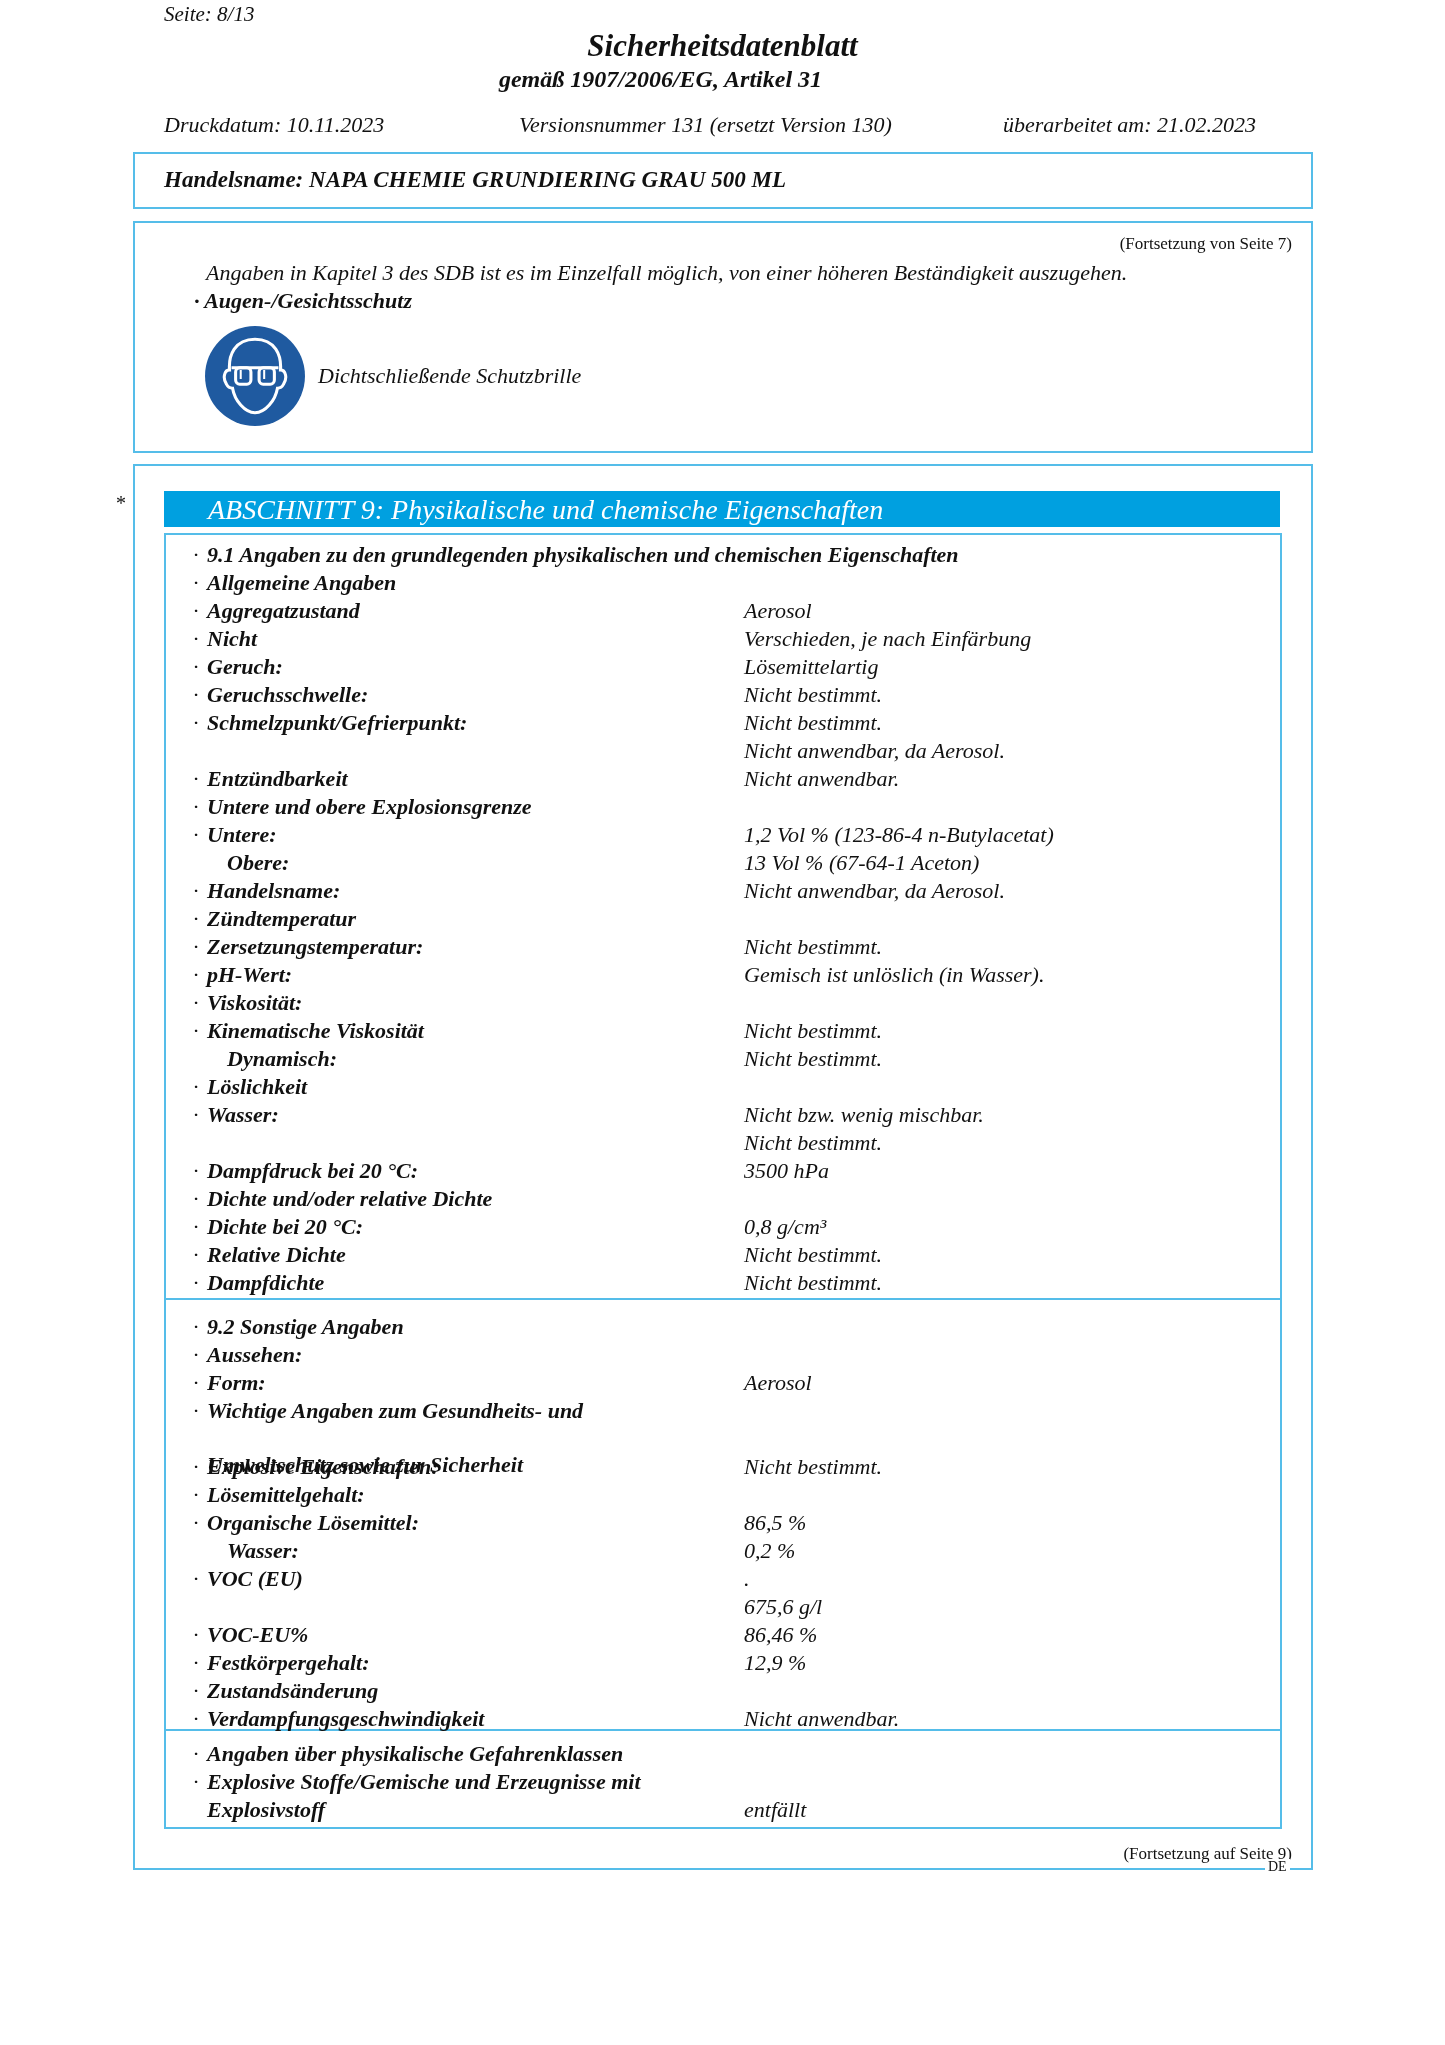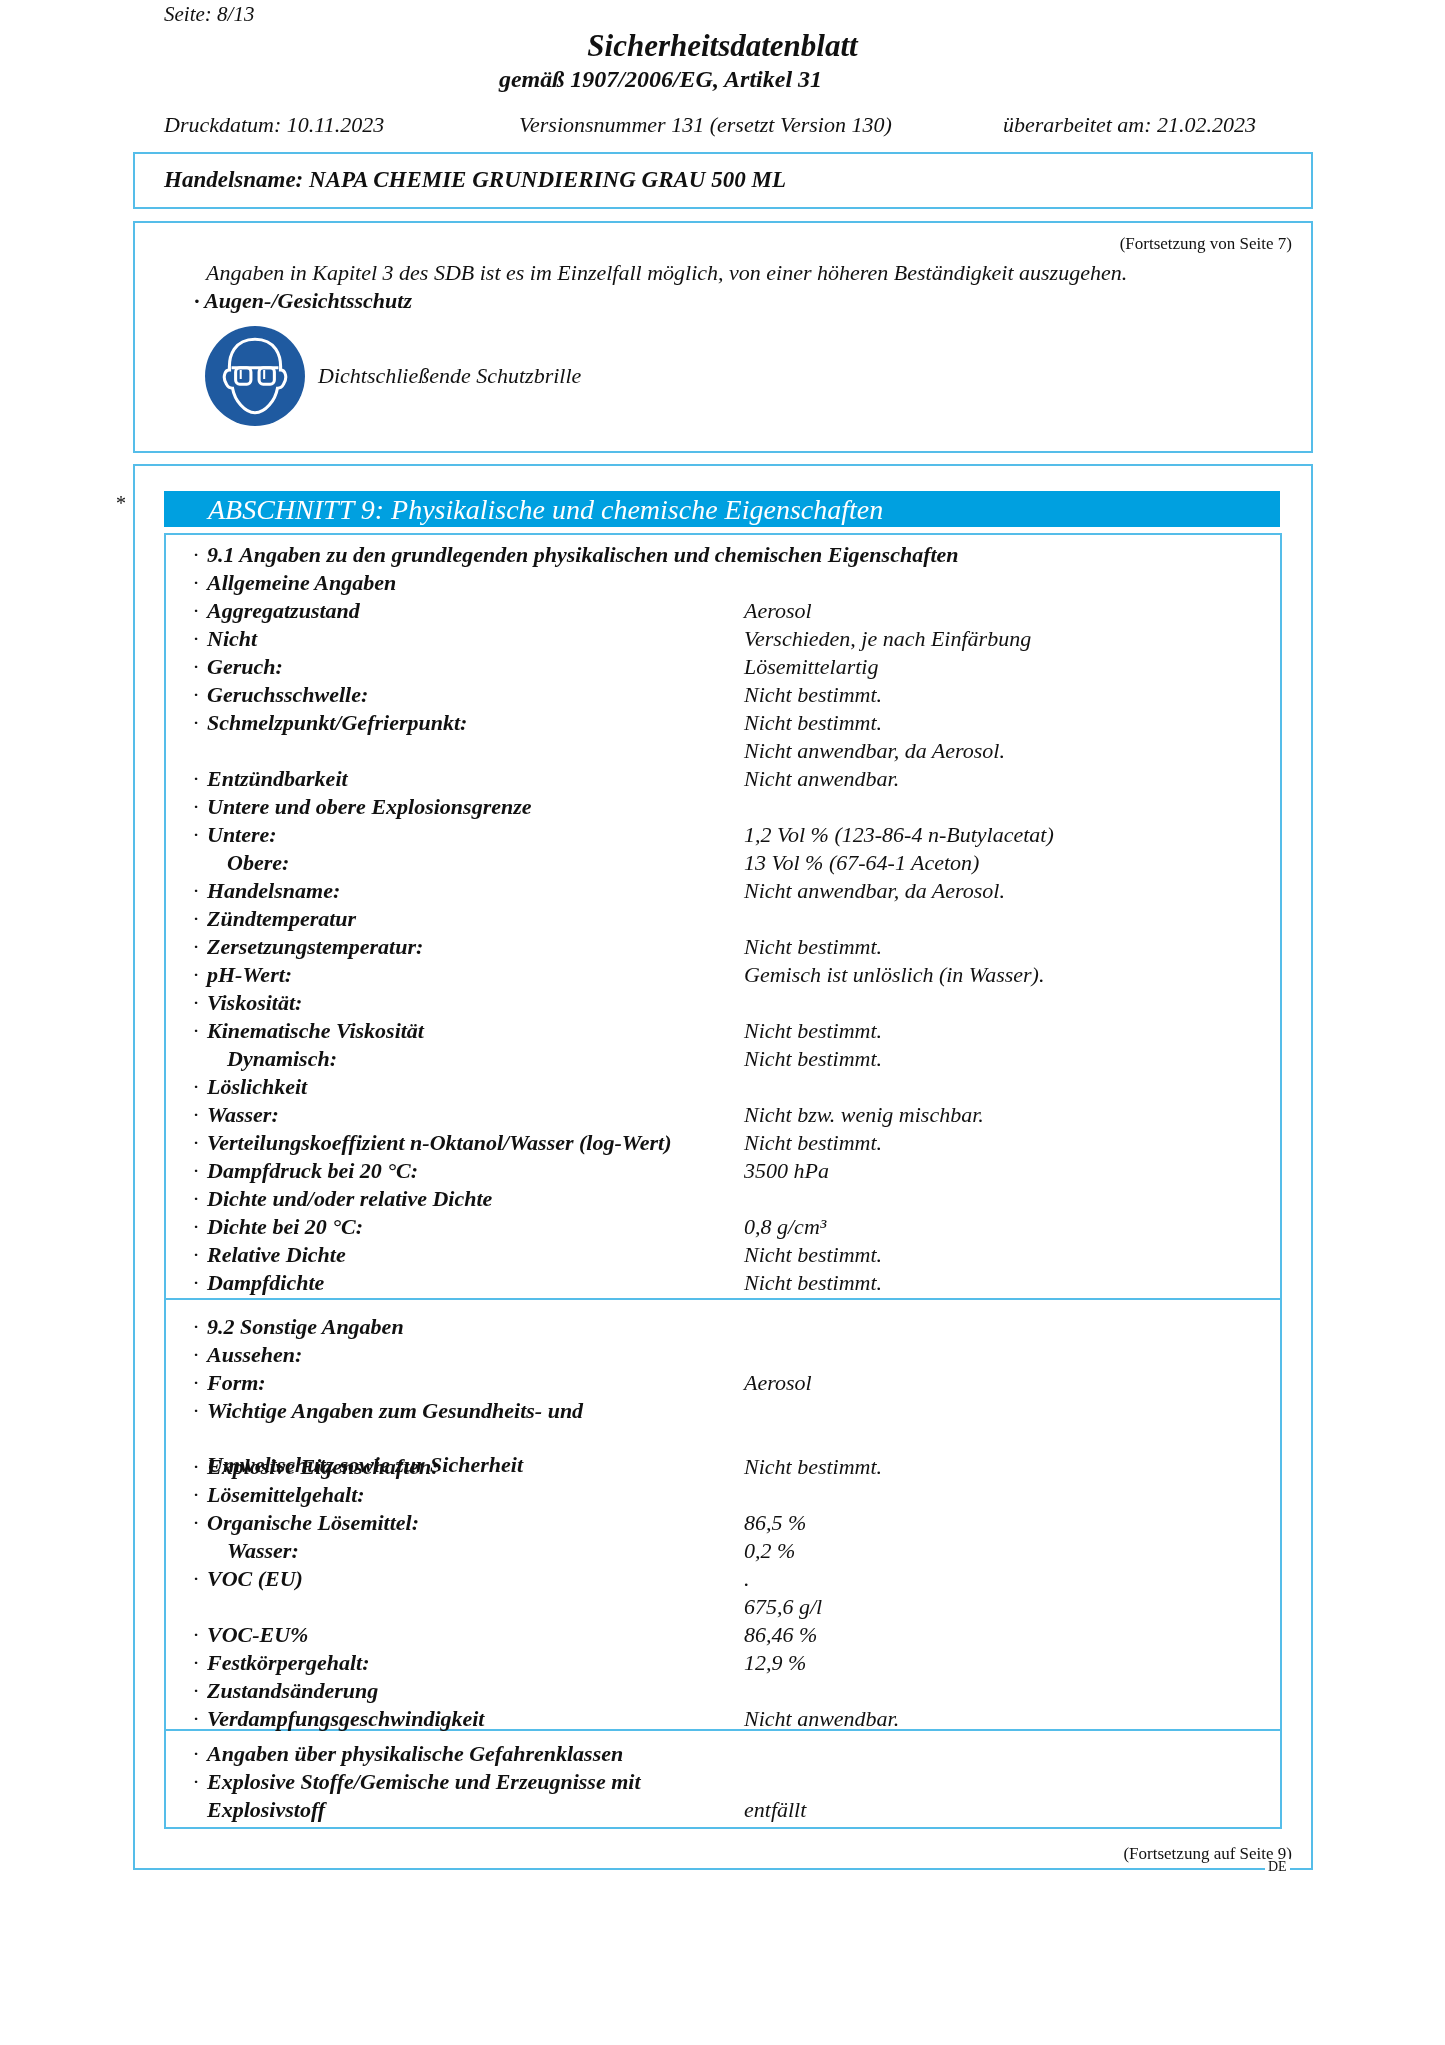--- a/index.html
+++ b/index.html
@@ -149,21 +149,20 @@
     </div>
     <div class="row" style="top: 1073px;">
       <span class="lbl"><span class="dot" style="font-weight: normal;">·</span><span>Löslichkeit</span></span>
       <span class="val"></span>
     </div>
     <div class="row" style="top: 1101px;">
       <span class="lbl"><span class="dot" style="font-weight: normal;">·</span><span>Wasser:</span></span>
       <span class="val">Nicht bzw. wenig mischbar.</span>
     </div>
     <div class="row" style="top: 1129px;">
-      <span class="lbl"><span class="dot" style="font-weight: normal;">·</span><span>Verteilungskoeffizient n-Oktanol/Wasser (log-Wert)</span></span>
       <span class="val">Nicht bestimmt.</span>
     </div>
     <div class="row" style="top: 1157px;">
       <span class="lbl"><span class="dot" style="font-weight: normal;">·</span><span>Dampfdruck bei 20 °C:</span></span>
       <span class="val">3500 hPa</span>
     </div>
     <div class="row" style="top: 1185px;">
       <span class="lbl"><span class="dot" style="font-weight: normal;">·</span><span>Dichte und/oder relative Dichte</span></span>
       <span class="val"></span>
     </div>

